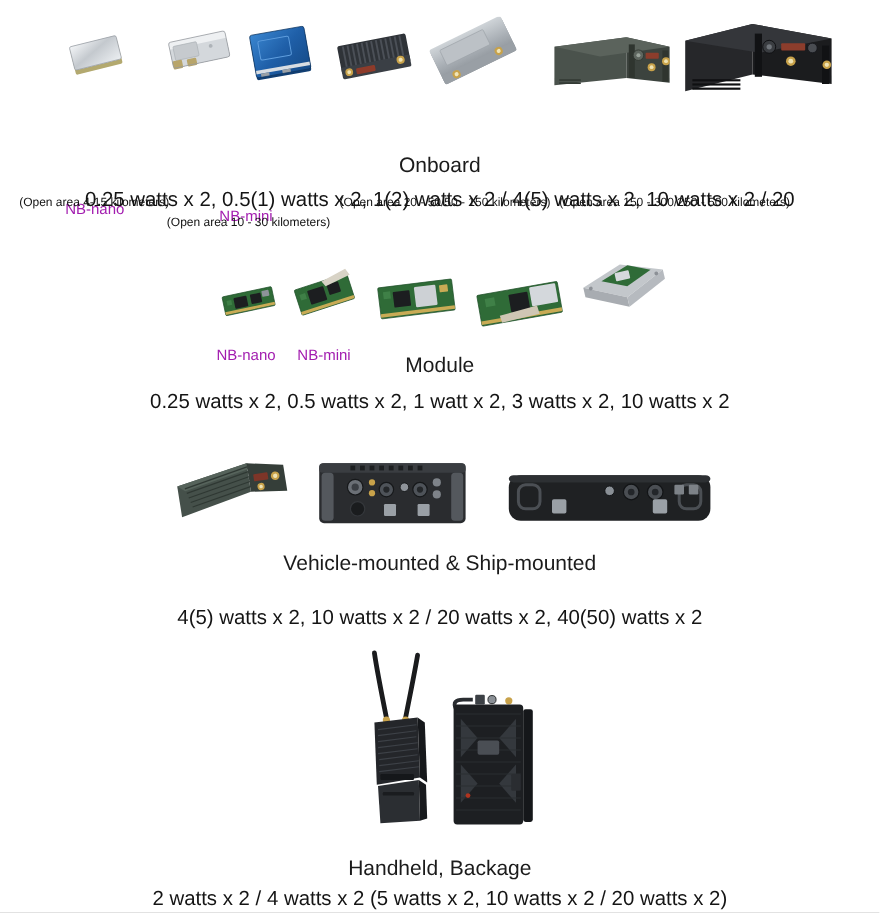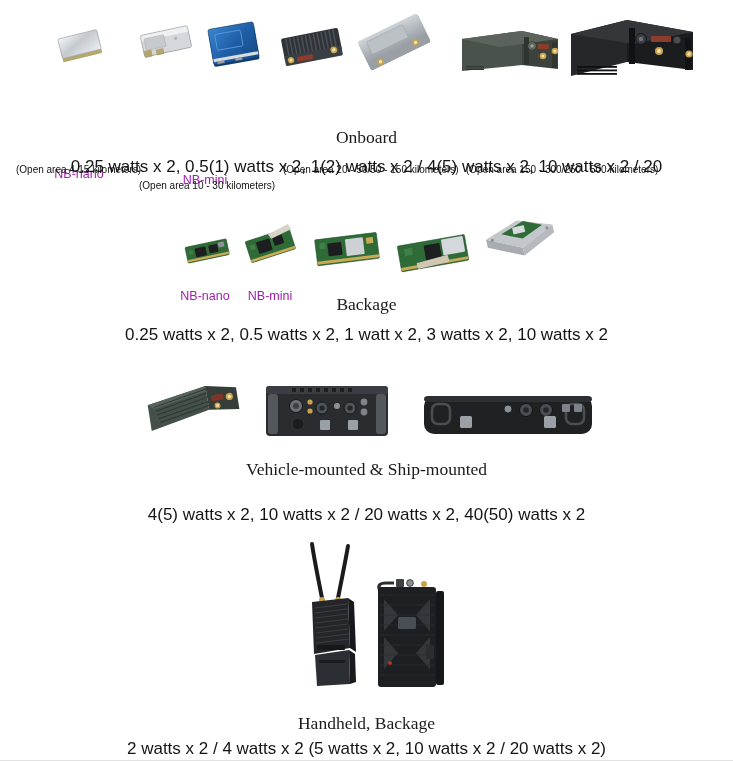--- a/index.html
+++ b/index.html
@@ -57,21 +57,20 @@
     text-align: center;
   }
   .sec-title {
     position: absolute;
     left: 0;
     width: 733px;
     text-align: center;
     font-size: 17.5px;
     color: #1b1b1b;
     white-space: nowrap;
-    font-family: Liberation Serif, serif;
   }
   .sec-spec {
     position: absolute;
     left: 0;
     width: 733px;
     text-align: center;
     font-size: 17px;
     color: #141414;
     white-space: nowrap;
   }
@@ -341,21 +340,21 @@
           <rect x="32" y="16" width="12" height="7" rx="0.8" fill="#d6d9dd"></rect>
           <circle cx="10" cy="24" r="1.6" fill="#8c9096"></circle>
           <circle cx="66" cy="24" r="1.6" fill="#8c9096"></circle>
         </g>
       </svg>
     </div>
 
     <div class="cap-name" style="left:150px; top:269px; width:110px;">NB-nano</div>
     <div class="cap-name" style="left:215px; top:269px; width:110px;">NB-mini</div>
 
-    <div class="sec-title" style="top:294px;">Backage</div>
+    <div class="sec-title" style="top:294px;">Module</div>
     <div class="sec-spec" style="top:325px;">0.25 watts x 2, 0.5 watts x 2, 1 watt x 2, 3 watts x 2, 10 watts x 2</div>
   </div>
 
   <div class="section" style="top:0;height:0;">
 
     <div class="product" id="r3-v-a">
       <svg class="art" width="104" height="56" viewBox="0 0 104 56">
         <g transform="rotate(-9 52 28)">
           <polygon points="6,16 66,6 66,30 6,42" fill="#45504a"></polygon>
           <polygon points="6,16 66,6 72,10 12,21" fill="#56635b"></polygon>

